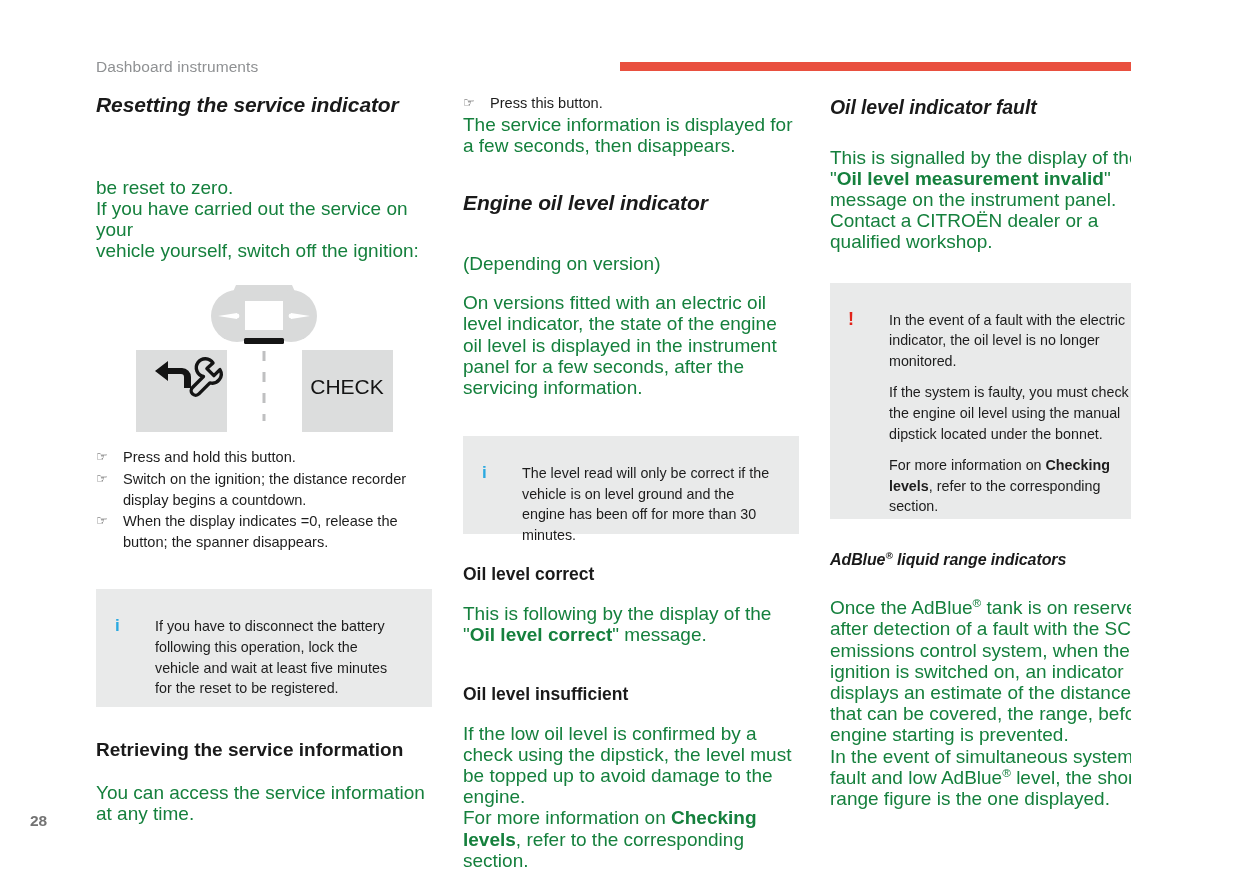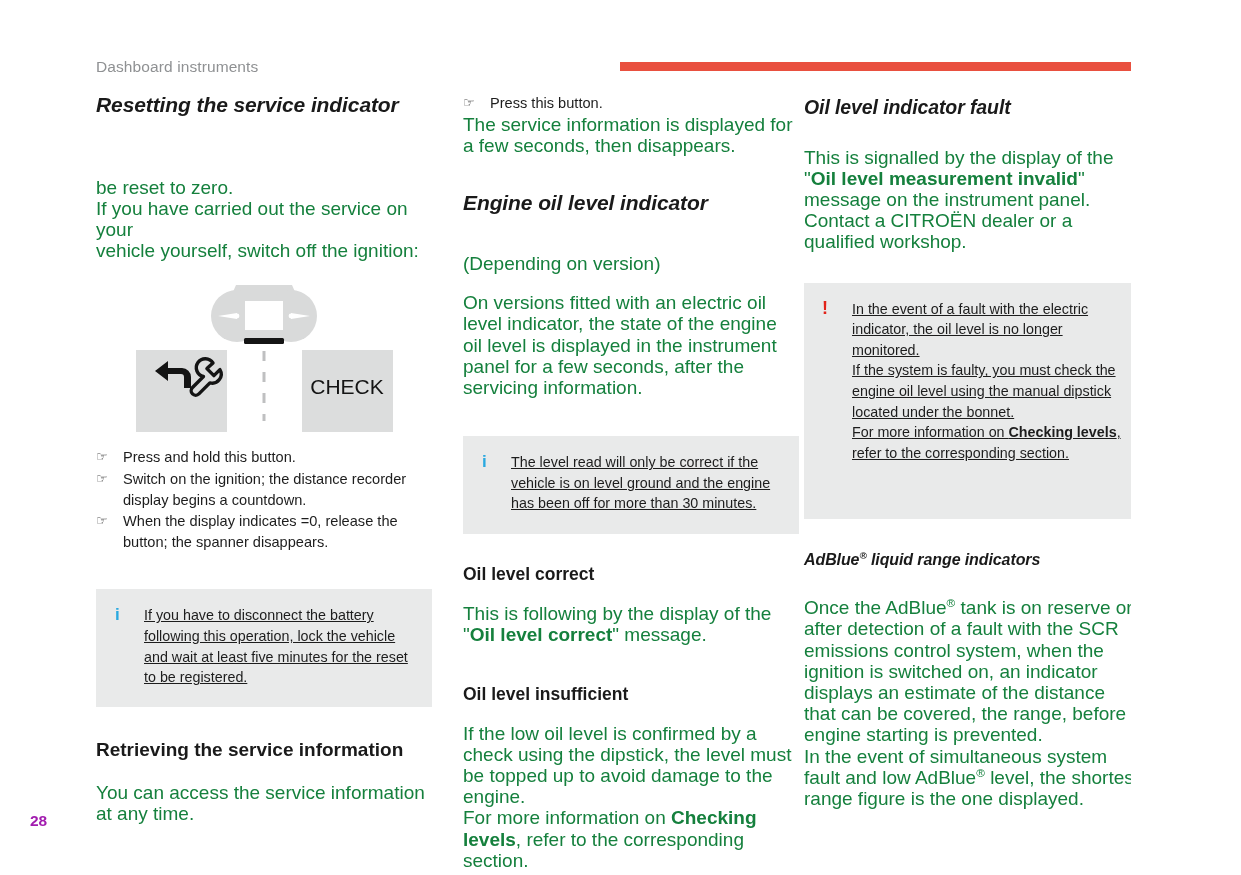--- a/index.html
+++ b/index.html
@@ -37,21 +37,21 @@
     background: #e9503f;
   }
   
   .col {
     position: absolute;
     top: 93px;
     width: 336px;
   }
   .col-1 { left: 96px; }
   .col-2 { left: 463px; }
-  .col-3 { left: 804px; }
+  .col-3 { left: 830px; }
 
   
   h1.sec {
     font-size: 21px;
     font-weight: bold;
     line-height: 1.16;
     margin: 0 0 14px 0;
     letter-spacing: -0.1px;
     color: #1a1a1a;
     font-style: italic;
@@ -121,23 +121,22 @@
     margin: 0;
     box-sizing: border-box;
   }
   .callout .cbody {
     position: relative;
     padding-left: 30px;
   }
   .callout p {
     font-size: 14.3px;
     line-height: 20.6px;
-    margin: 0;
+    margin: 11px;
     color: #1d1d1d;
-    text-decoration: underline;
   }
   .icon-info {
     position: absolute;
     left: 1px;
     top: 1px;
     width: 7px;
     height: 18px;
     color: #2aa9e0;
     font-weight: bold;
     font-size: 17px;
@@ -162,21 +161,21 @@
     margin: 22px 0 14px 0;
   }
 
   
   .folio {
     position: absolute;
     left: 30px;
     top: 812px;
     font-size: 15.5px;
     font-weight: bold;
-    color: #a21caf;
+    color: #737373;
   }
 </style>
 </head>
 <body>
 
 <div id="page">
 
   <div class="running-head">Dashboard instruments</div>
   <div class="header-rule"></div>
 

